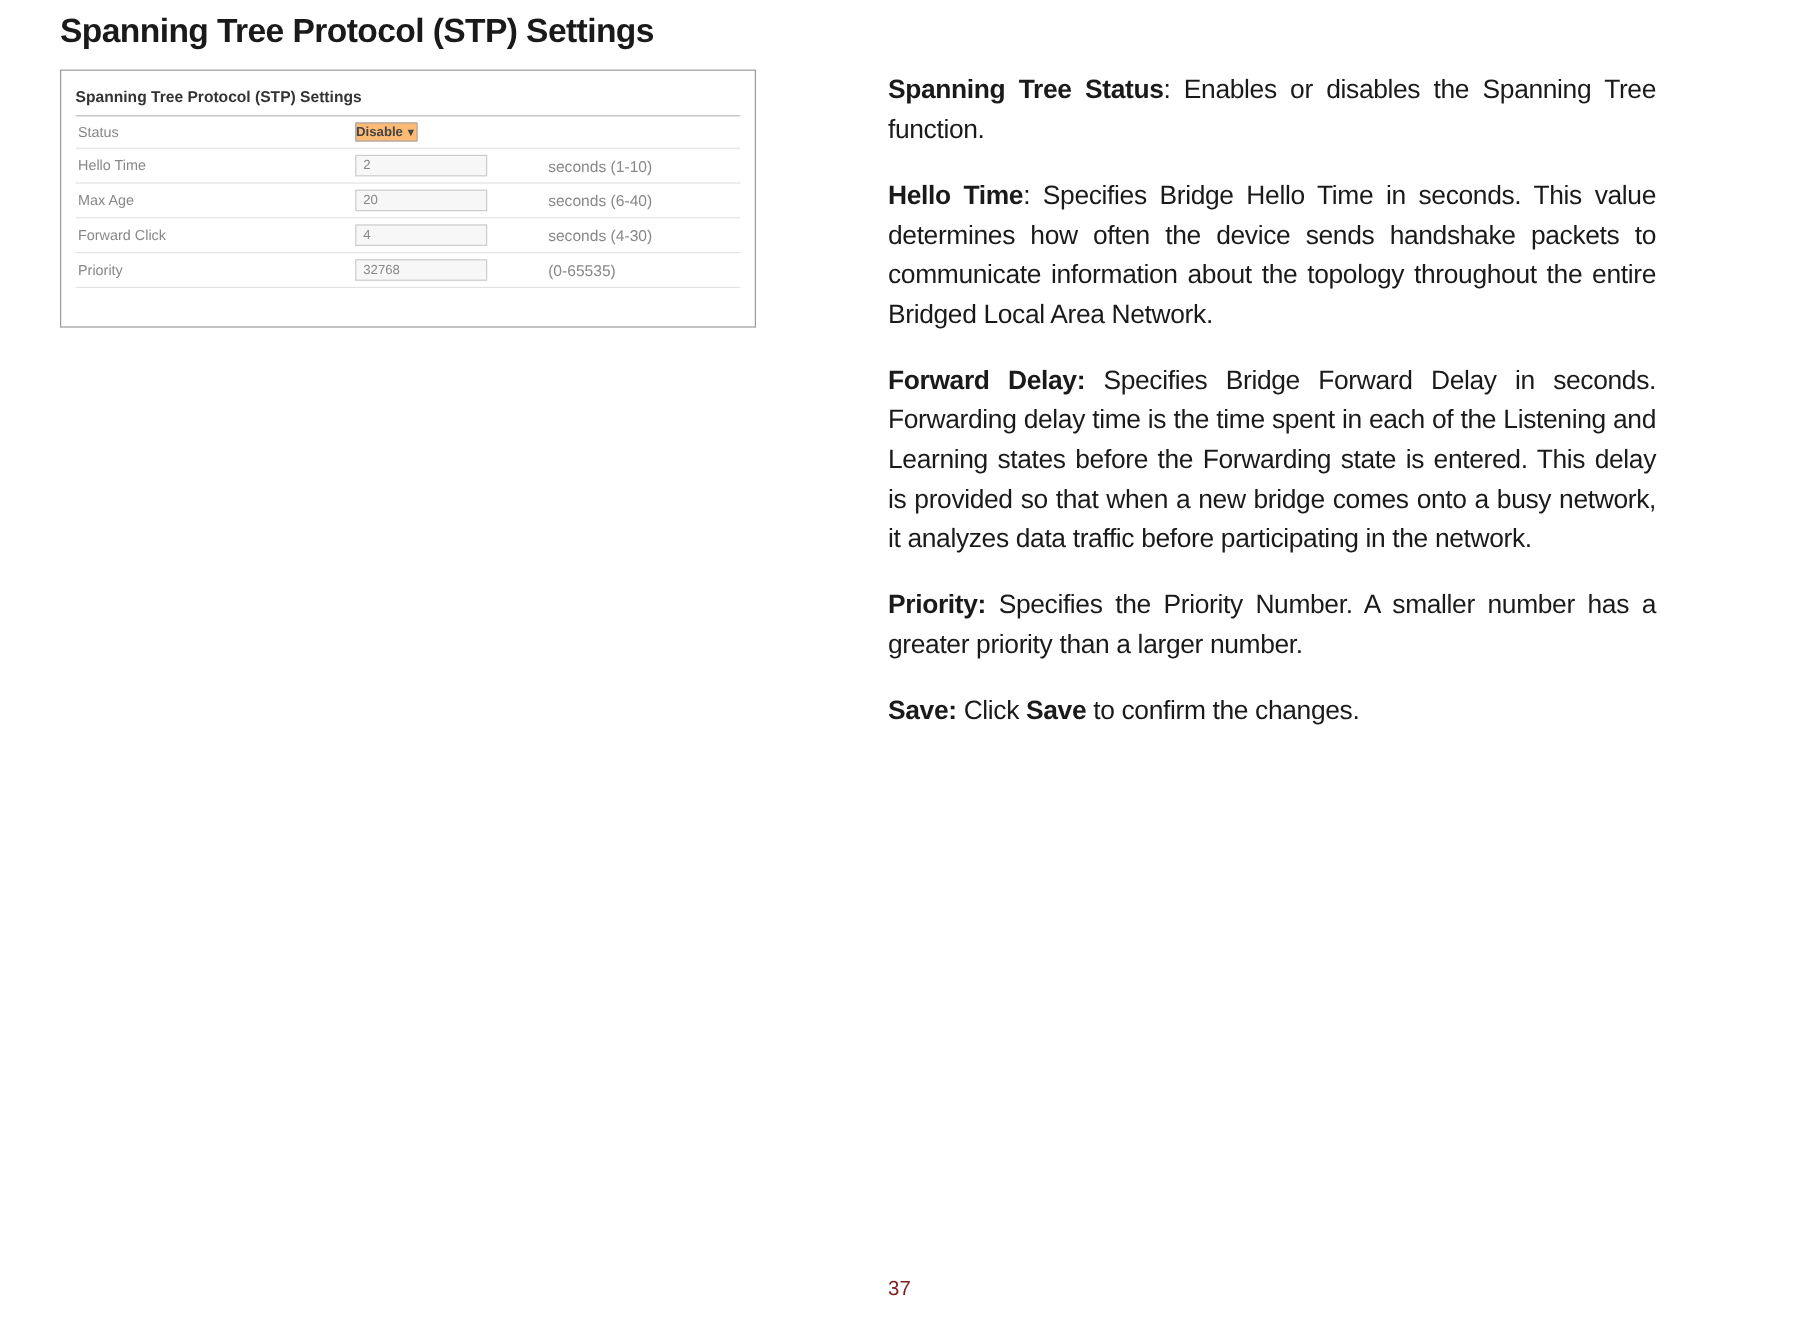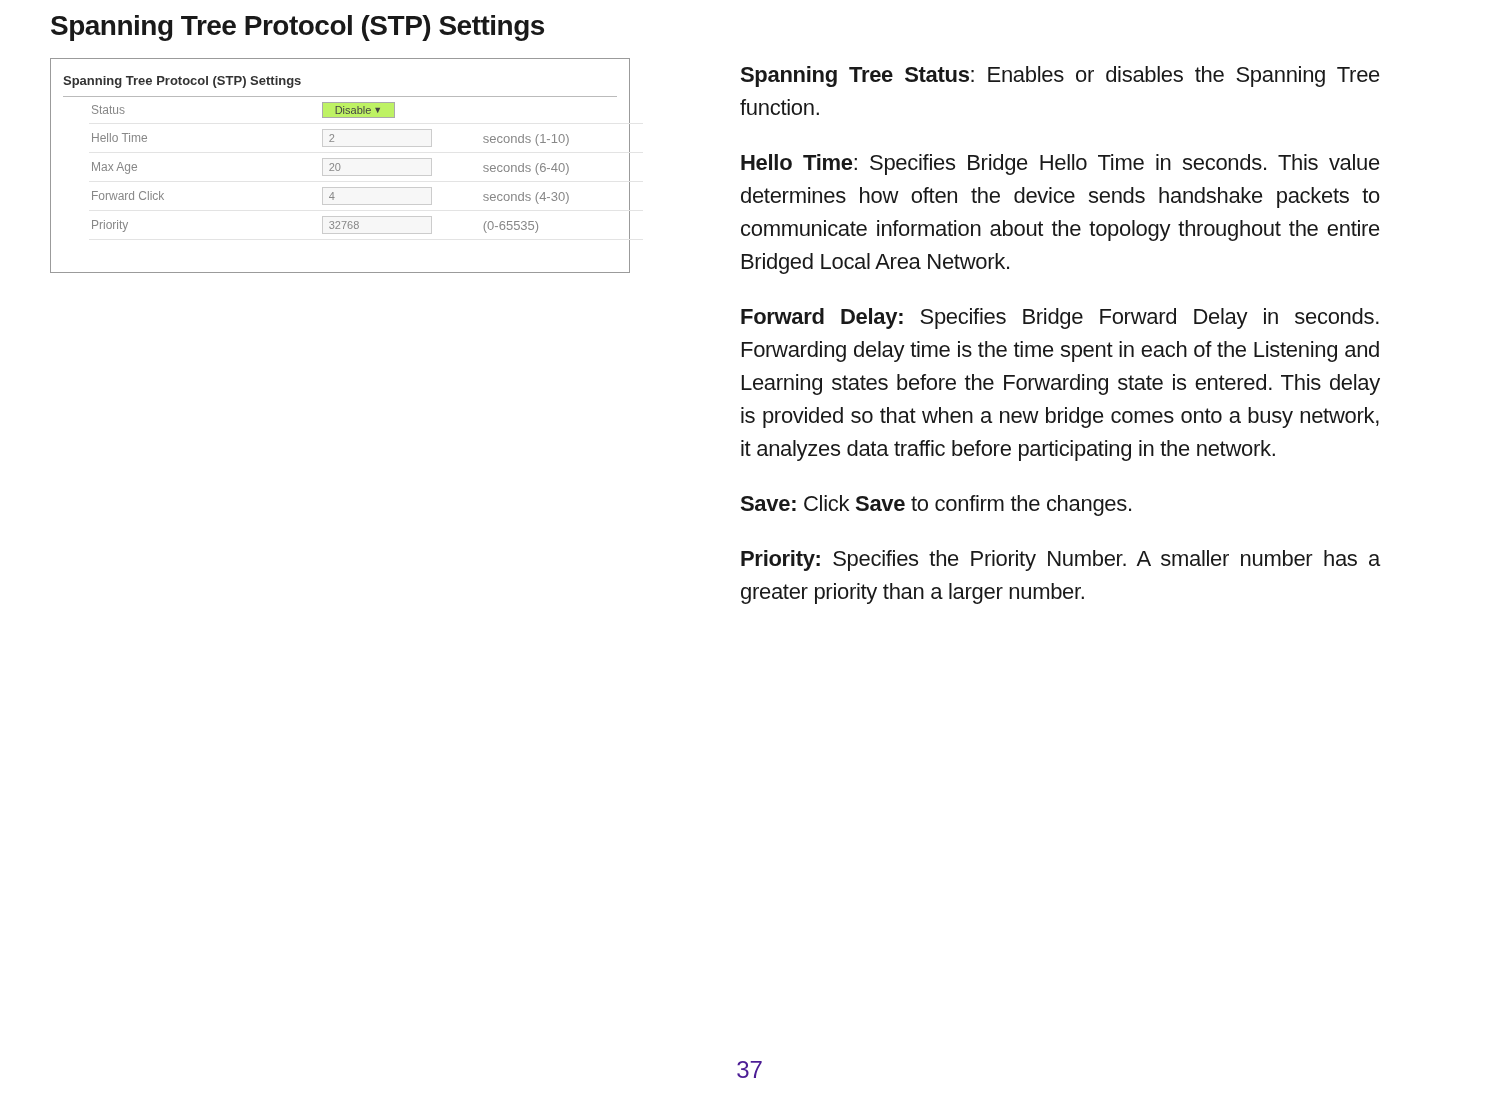--- a/index.html
+++ b/index.html
@@ -54,21 +54,20 @@
       font-size: 13px;
       font-weight: bold;
       color: #333;
       padding: 6px 0 8px 0;
       border-bottom: 1px solid #bbb;
     }
     .settings-table {
       width: 100%;
       font-size: 12px;
       color: #555;
-      margin-left: 26px;
     }
     .settings-row {
       display: flex;
       align-items: center;
       padding: 5px 0;
       border-bottom: 1px solid #e3e3e3;
     }
     .settings-label {
       width: 42%;
       color: #888;
@@ -80,25 +79,26 @@
     }
     .settings-hint {
       width: 30%;
       color: #888;
       font-size: 13px;
       padding-left: 6px;
     }
     .fake-select {
       display: inline-flex;
       align-items: center;
-      background: #bef264;
+      background: #fdba74;
       border: 1px solid #aaa;
-      padding: 1px 12px;
+      padding: 1px 0;
       font-size: 11px;
       color: #444;
+      font-weight: bold;
     }
     .fake-select-arrow {
       margin-left: 2px;
       font-size: 9px;
     }
     .fake-input {
       display: inline-block;
       background: #f7f7f7;
       border: 1px solid #ccc;
       padding: 2px 6px;
@@ -115,22 +115,22 @@
       letter-spacing: -0.3px;
     }
     .desc-para .term {
       font-weight: bold;
     }
     .page-number {
       position: absolute;
       bottom: 30px;
       left: 50%;
       transform: translateX(-50%);
-      font-size: 24px;
-      color: #4c1d95;
+      font-size: 17px;
+      color: #7f1d1d;
     }
   </style>
 </head>
 <body>
 
 <h1 class="page-title">Spanning Tree Protocol (STP) Settings</h1>
 
 <div class="columns">
   <div class="left-col">
 
@@ -191,21 +191,21 @@
     <p class="desc-para">
       <span class="term">Spanning Tree Status</span><span>: Enables or disables the Spanning Tree function.</span>
     </p>
     <p class="desc-para">
       <span class="term">Hello Time</span><span>: Specifies Bridge Hello Time in seconds. This value determines how often the device sends handshake packets to communicate information about the topology throughout the entire Bridged Local Area Network.</span>
     </p>
     <p class="desc-para">
       <span class="term">Forward Delay:</span><span> Specifies Bridge Forward Delay in seconds. Forwarding delay time is the time spent in each of the Listening and Learning states before the Forwarding state is entered. This delay is provided so that when a new bridge comes onto a busy network, it analyzes data traffic before participating in the network.</span>
     </p>
     <p class="desc-para">
+      <span class="term">Priority:</span><span> Specifies the Priority Number. A smaller number has a greater priority than a larger number.</span>
+    </p>
+    <p class="desc-para">
       <span class="term">Save:</span><span> Click </span><span class="term">Save</span><span> to confirm the changes.</span>
-    </p>
-    <p class="desc-para">
-      <span class="term">Priority:</span><span> Specifies the Priority Number. A smaller number has a greater priority than a larger number.</span>
     </p>
   </div>
 </div>
 
 <div class="page-number">37</div>
 
 </body></html>

